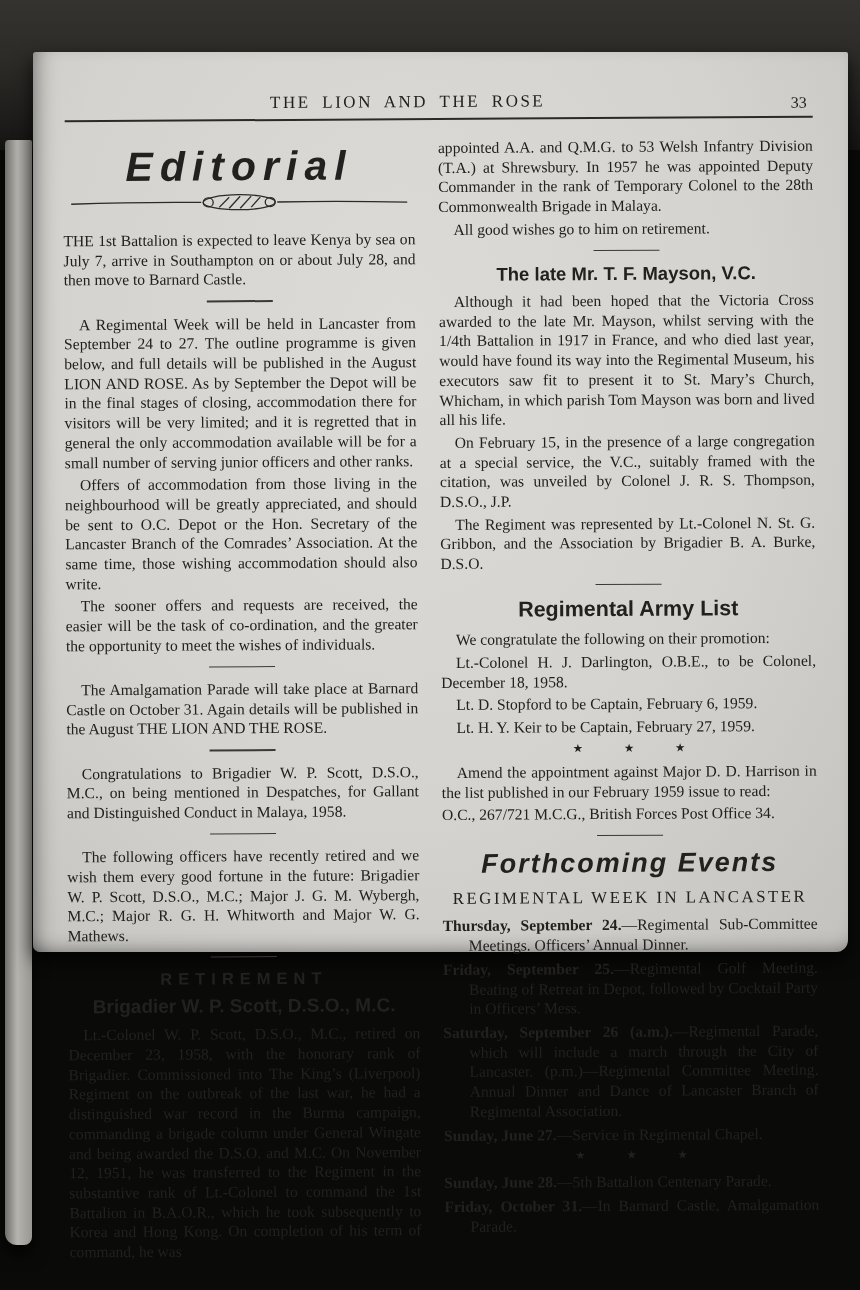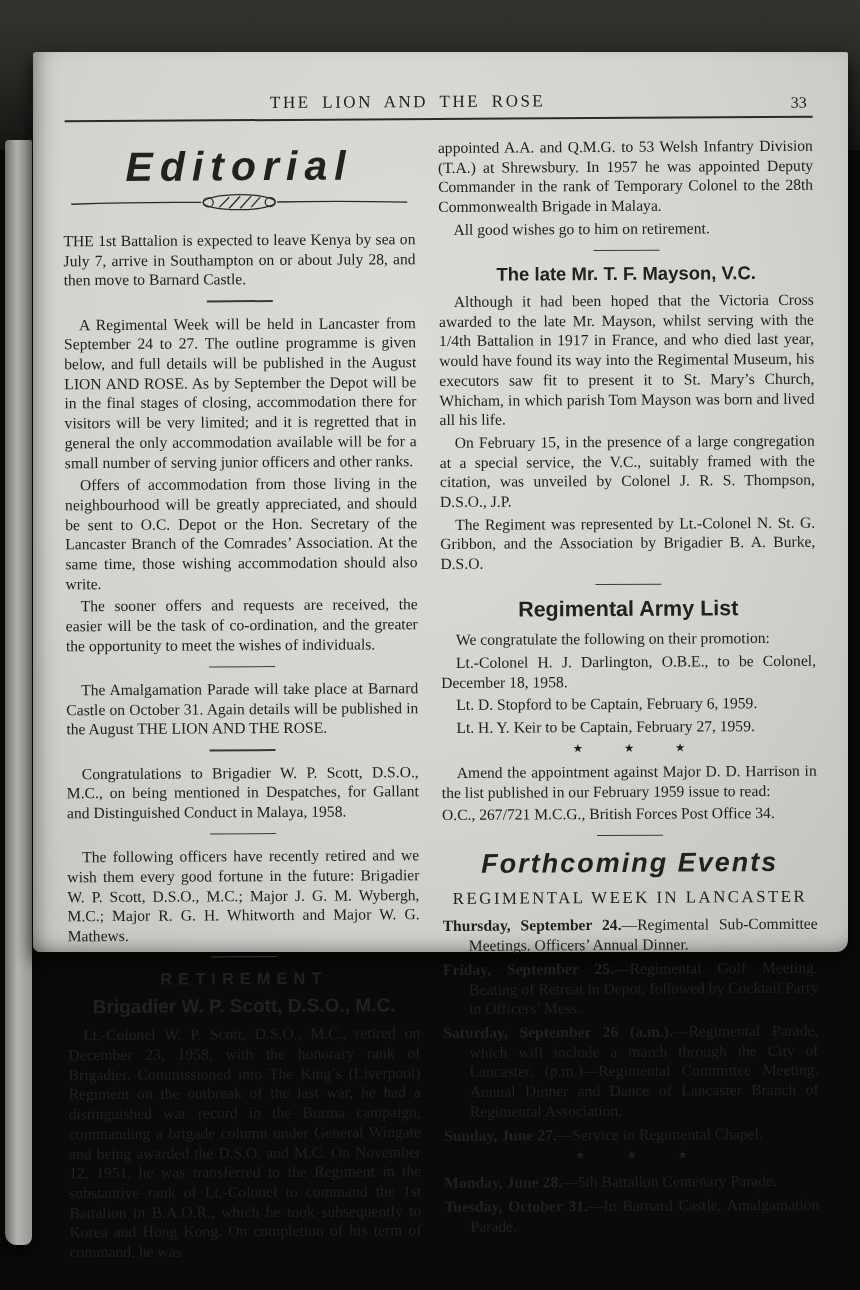--- a/index.html
+++ b/index.html
@@ -130,20 +130,20 @@
           <div class="events-title">Forthcoming Events</div>
           <div class="events-sub">REGIMENTAL WEEK IN LANCASTER</div>
 
           <div class="event"><span class="eday">Thursday, September 24.</span><span>—Regimental Sub-Committee Meetings.  Officers’ Annual Dinner.</span></div>
           <div class="event"><span class="eday">Friday, September 25.</span><span>—Regimental Golf Meeting.  Beating of Retreat in Depot, followed by Cocktail Party in Officers’ Mess.</span></div>
           <div class="event"><span class="eday">Saturday, September 26 (a.m.).</span><span>—Regimental Parade, which will include a march through the City of Lancaster.  (p.m.)—Regimental Committee Meeting.  Annual Dinner and Dance of Lancaster Branch of Regimental Association.</span></div>
           <div class="event"><span class="eday">Sunday, June 27.</span><span>—Service in Regimental Chapel.</span></div>
 
           <div class="stars">★ ★ ★</div>
 
-          <div class="event gap"><span class="eday">Monday, June 28.</span><span>—5th Battalion Centenary Parade.</span></div>
-          <div class="event"><span class="eday">Tuesday, October 31.</span><span>—In Barnard Castle, Amalgamation Parade.</span></div>
+          <div class="event gap"><span class="eday">Sunday, June 28.</span><span>—5th Battalion Centenary Parade.</span></div>
+          <div class="event"><span class="eday">Friday, October 31.</span><span>—In Barnard Castle, Amalgamation Parade.</span></div>
         </div>
 
       </div>
     </div>
   </div>
 </div>
 
 </body></html>

